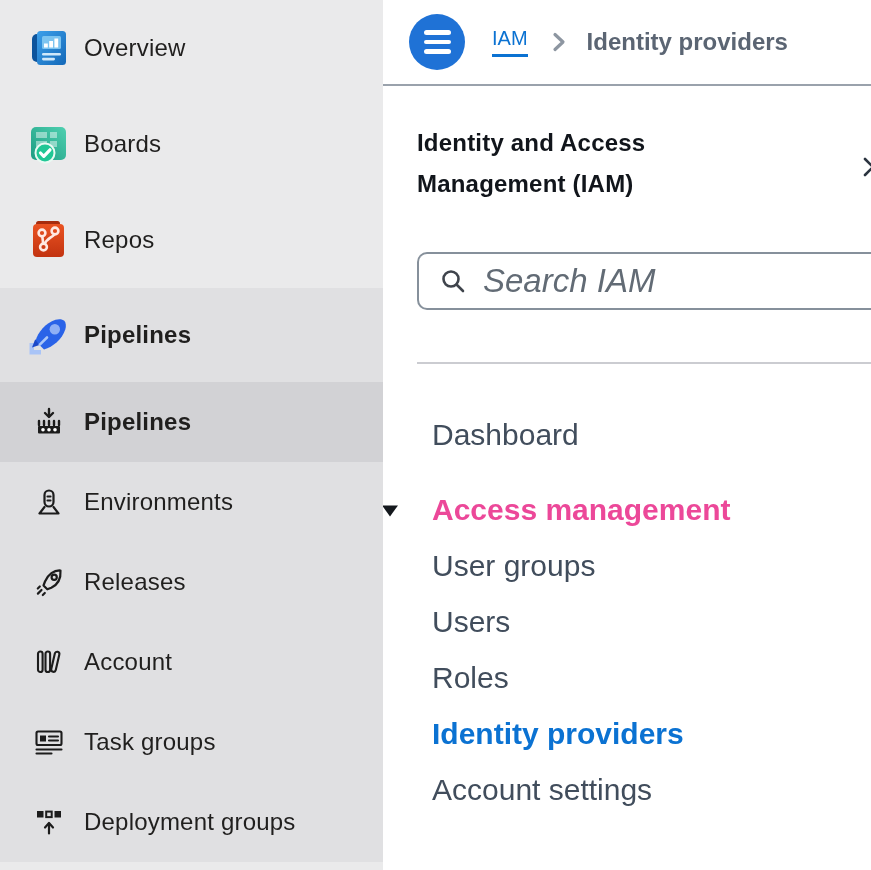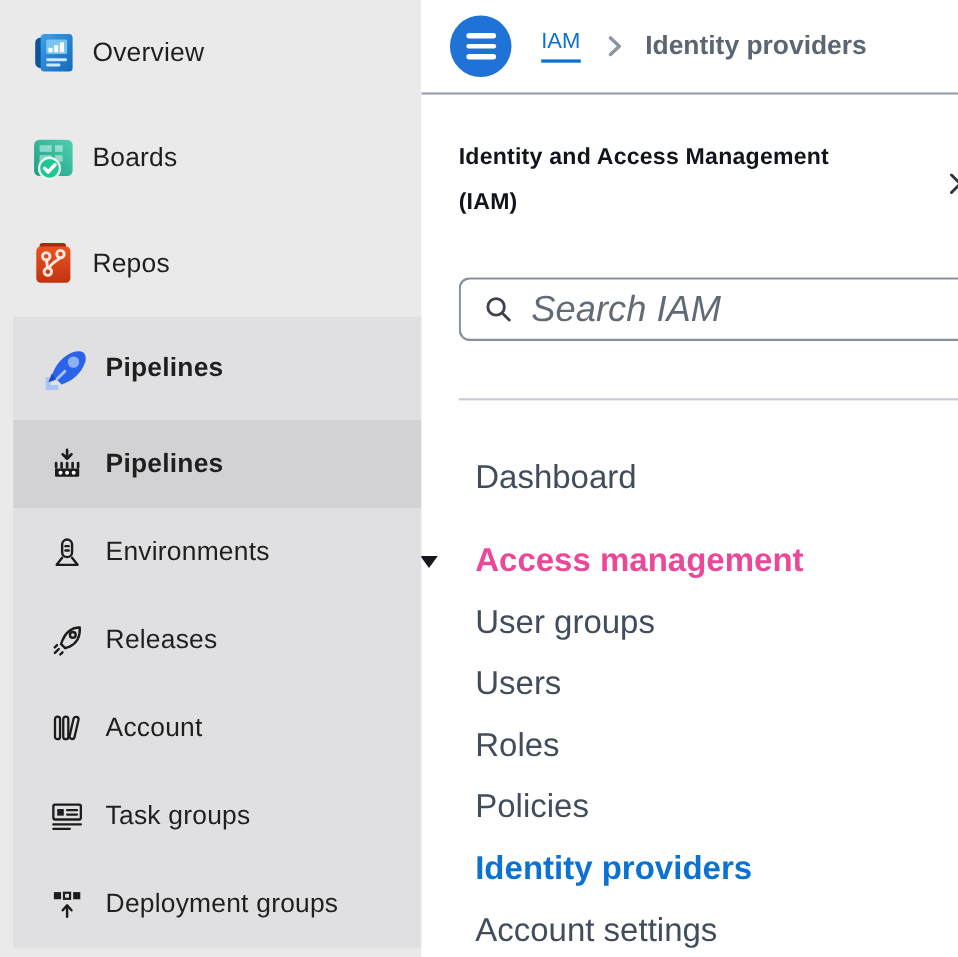--- a/index.html
+++ b/index.html
@@ -12,21 +12,21 @@
   }
 
   
   .sidebar{
     position:absolute; left:0; top:0; width:420px; height:870px;
     background:#eaeaeb; border-right:8px solid #0369a1;
   }
   .srow{
     display:flex; align-items:center; height:96px; cursor:pointer;
   }
-  .group{ background:#e0e0e2;margin-left:12px; }
+  .group{ background:#e0e0e2; }
   .group .srow{ height:80px; }
   .group .srow.group-header{ height:94px; }
   .srow.selected{ background:#d2d2d5; }
   .icon-wrap{
     width:46px; margin-left:26px; margin-right:12px;
     display:flex; align-items:center; justify-content:center; flex:none;
   }
   .slabel{
     font-size:24px; color:#201f1e; letter-spacing:.2px; white-space:nowrap;
   }
@@ -49,21 +49,21 @@
   .hamburger .bar{ width:27px; height:4.5px; border-radius:2.5px; background:#ffffff; }
   .crumb-link{
     margin-left:27px; font-size:20px; color:#0b72d2; text-decoration:none;
     border-bottom:3px solid #0b72d2; padding-bottom:4px; cursor:pointer;
   }
   .crumb-sep{ margin:0 17px 0 20px; display:flex; align-items:center; }
   .crumb-current{ font-size:24px; font-weight:700; color:#5b6573; white-space:nowrap; }
 
   .content{ position:relative; padding-left:34px; }
   .page-title{
-    margin-top:36px; font-size:21px; line-height:41px; font-weight:700;
+    margin-top:36px; font-size:24px; line-height:41px; font-weight:700;
     color:#11151b; max-width:360px; letter-spacing:.2px;
   }
   .close-btn{
     position:absolute; top:32px; right:-15px; width:26px; height:26px;
     background:none; border:none; cursor:pointer;
   }
 
   .searchbox{
     margin-top:48px; height:58px; width:calc(100% + 8px);
     border:2.5px solid #86909b; border-right:none;
@@ -318,21 +318,20 @@
 
       <ul class="nav">
         <li>Dashboard</li>
         <li class="section-header">
           <span class="caret-down"></span>
           <span>Access management</span>
         </li>
         <li>User groups</li>
         <li>Users</li>
         <li>Roles</li>
-        <li>Policies</li>
         <li class="active">Identity providers</li>
         <li>Account settings</li>
       </ul>
 
     </section>
   </main>
 
 </div>
 
 </body></html>

